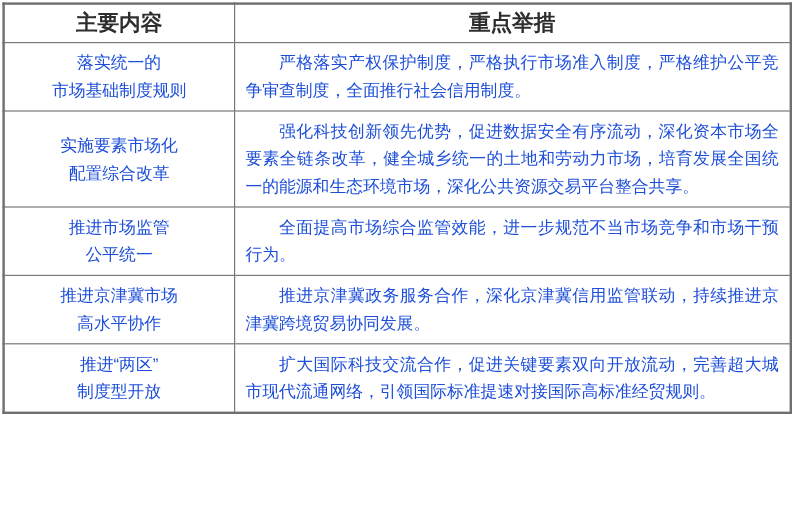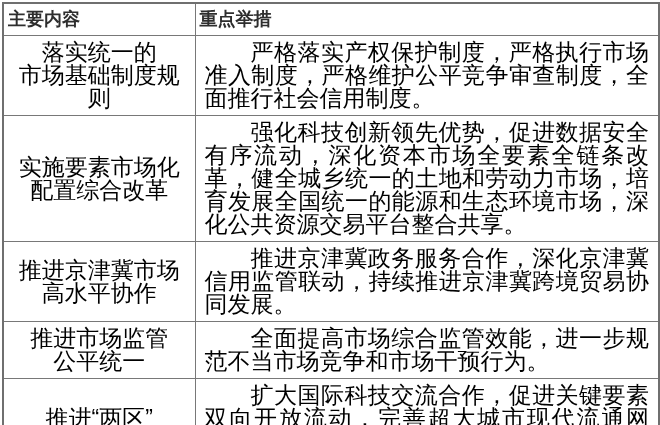--- a/index.html
+++ b/index.html
@@ -18,35 +18,35 @@
   }
   table.policy-table {
     width: 656px;
     border-collapse: collapse;
     table-layout: fixed;
     background: #ffffff;
   }
   table.policy-table th,
   table.policy-table td {
     border: 1px solid #787878;
-    color: #000000;
-    font-size: 23px;
+    color: #1d4ed8;
+    font-size: 14px;
     line-height: 23px;
     vertical-align: middle;
   }
   
   table.policy-table {
     border: 2px solid #6f6f6f;
   }
   th.col-content { width: 192px; }
   th.col-measures { width: 464px; border-radius: 12px; }
   table.policy-table th {
     font-weight: bold;
     color: #2e2e2e;
-    text-align: left;
+    text-align: center;
     padding: 4px 4px;
     font-size: 18px;
   }
   td.cell-content {
     text-align: center;
     white-space: pre-line;      
     padding: 5px 6px;
   }
   td.cell-measures {
     text-align: justify;
@@ -71,28 +71,28 @@
         <td class="cell-content">落实统一的
 市场基础制度规则</td>
         <td class="cell-measures">严格落实产权保护制度，严格执行市场准入制度，严格维护公平竞争审查制度，全面推行社会信用制度。</td>
       </tr>
       <tr>
         <td class="cell-content">实施要素市场化
 配置综合改革</td>
         <td class="cell-measures">强化科技创新领先优势，促进数据安全有序流动，深化资本市场全要素全链条改革，健全城乡统一的土地和劳动力市场，培育发展全国统一的能源和生态环境市场，深化公共资源交易平台整合共享。</td>
       </tr>
       <tr>
+        <td class="cell-content">推进市场监管
+公平统一</td>
+        <td class="cell-measures">全面提高市场综合监管效能，进一步规范不当市场竞争和市场干预行为。</td>
+      </tr>
+      <tr>
         <td class="cell-content">推进京津冀市场
 高水平协作</td>
         <td class="cell-measures">推进京津冀政务服务合作，深化京津冀信用监管联动，持续推进京津冀跨境贸易协同发展。</td>
-      </tr>
-      <tr>
-        <td class="cell-content">推进市场监管
-公平统一</td>
-        <td class="cell-measures">全面提高市场综合监管效能，进一步规范不当市场竞争和市场干预行为。</td>
       </tr>
       <tr>
         <td class="cell-content">推进“两区”
 制度型开放</td>
         <td class="cell-measures">扩大国际科技交流合作，促进关键要素双向开放流动，完善超大城市现代流通网络，引领国际标准提速对接国际高标准经贸规则。</td>
       </tr>
     </tbody>
   </table>
 </div>
 

